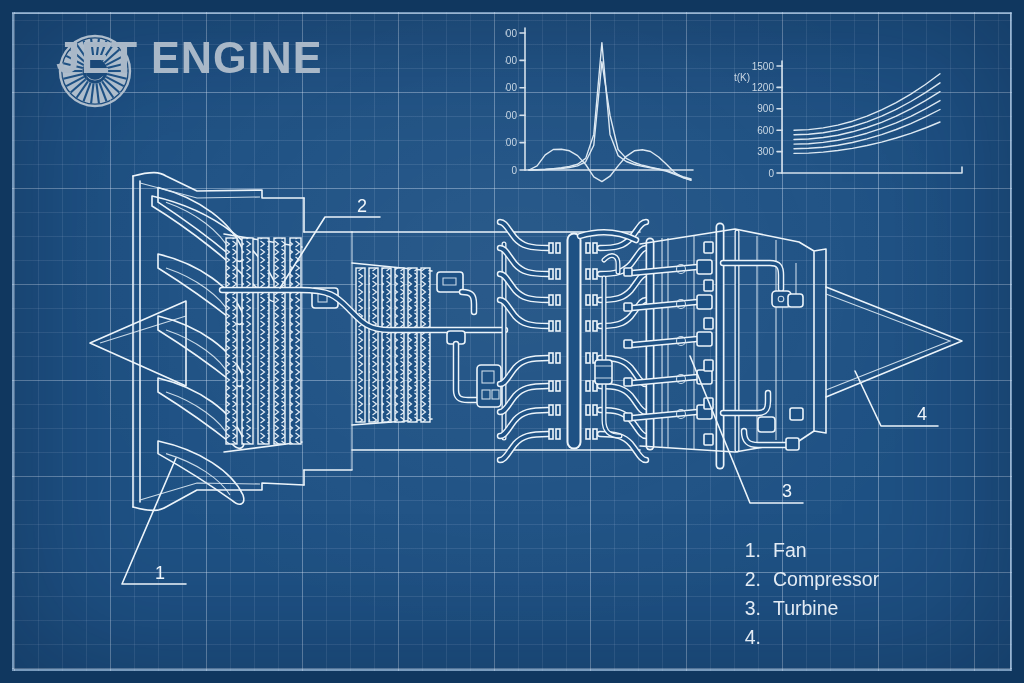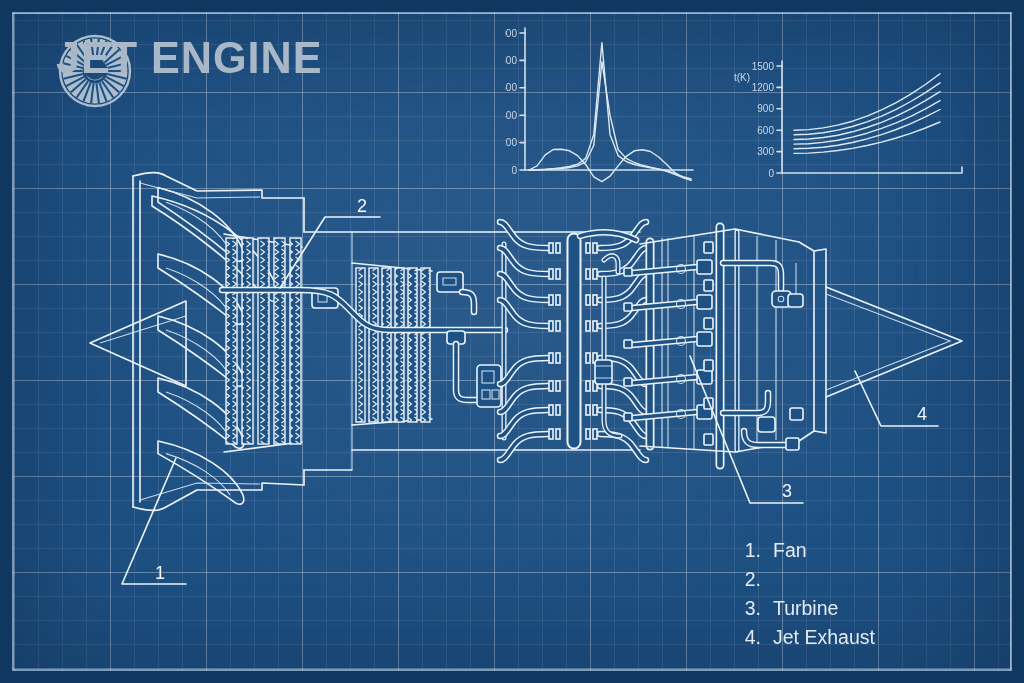--- a/index.html
+++ b/index.html
@@ -360,23 +360,23 @@
       <polyline class="curve" points="66.0,98.4 80.6,98.1 95.2,97.1 109.8,95.5 124.4,93.4 139.0,90.5 153.6,87.1 168.2,83.0 182.8,78.3 197.4,73.0 212.0,67.0"></polyline>
     </svg>
 
   <div id="legend">
     <div class="row">
       <span class="num">1.</span>
       <span>Fan</span>
     </div>
     <div class="row">
       <span class="num">2.</span>
+      <span>Compressor</span>
     </div>
     <div class="row">
       <span class="num">3.</span>
       <span>Turbine</span>
     </div>
     <div class="row">
       <span class="num">4.</span>
-      <span>Jet Exhaust</span>
     </div>
   </div>
 </div>
 
 </body></html>

